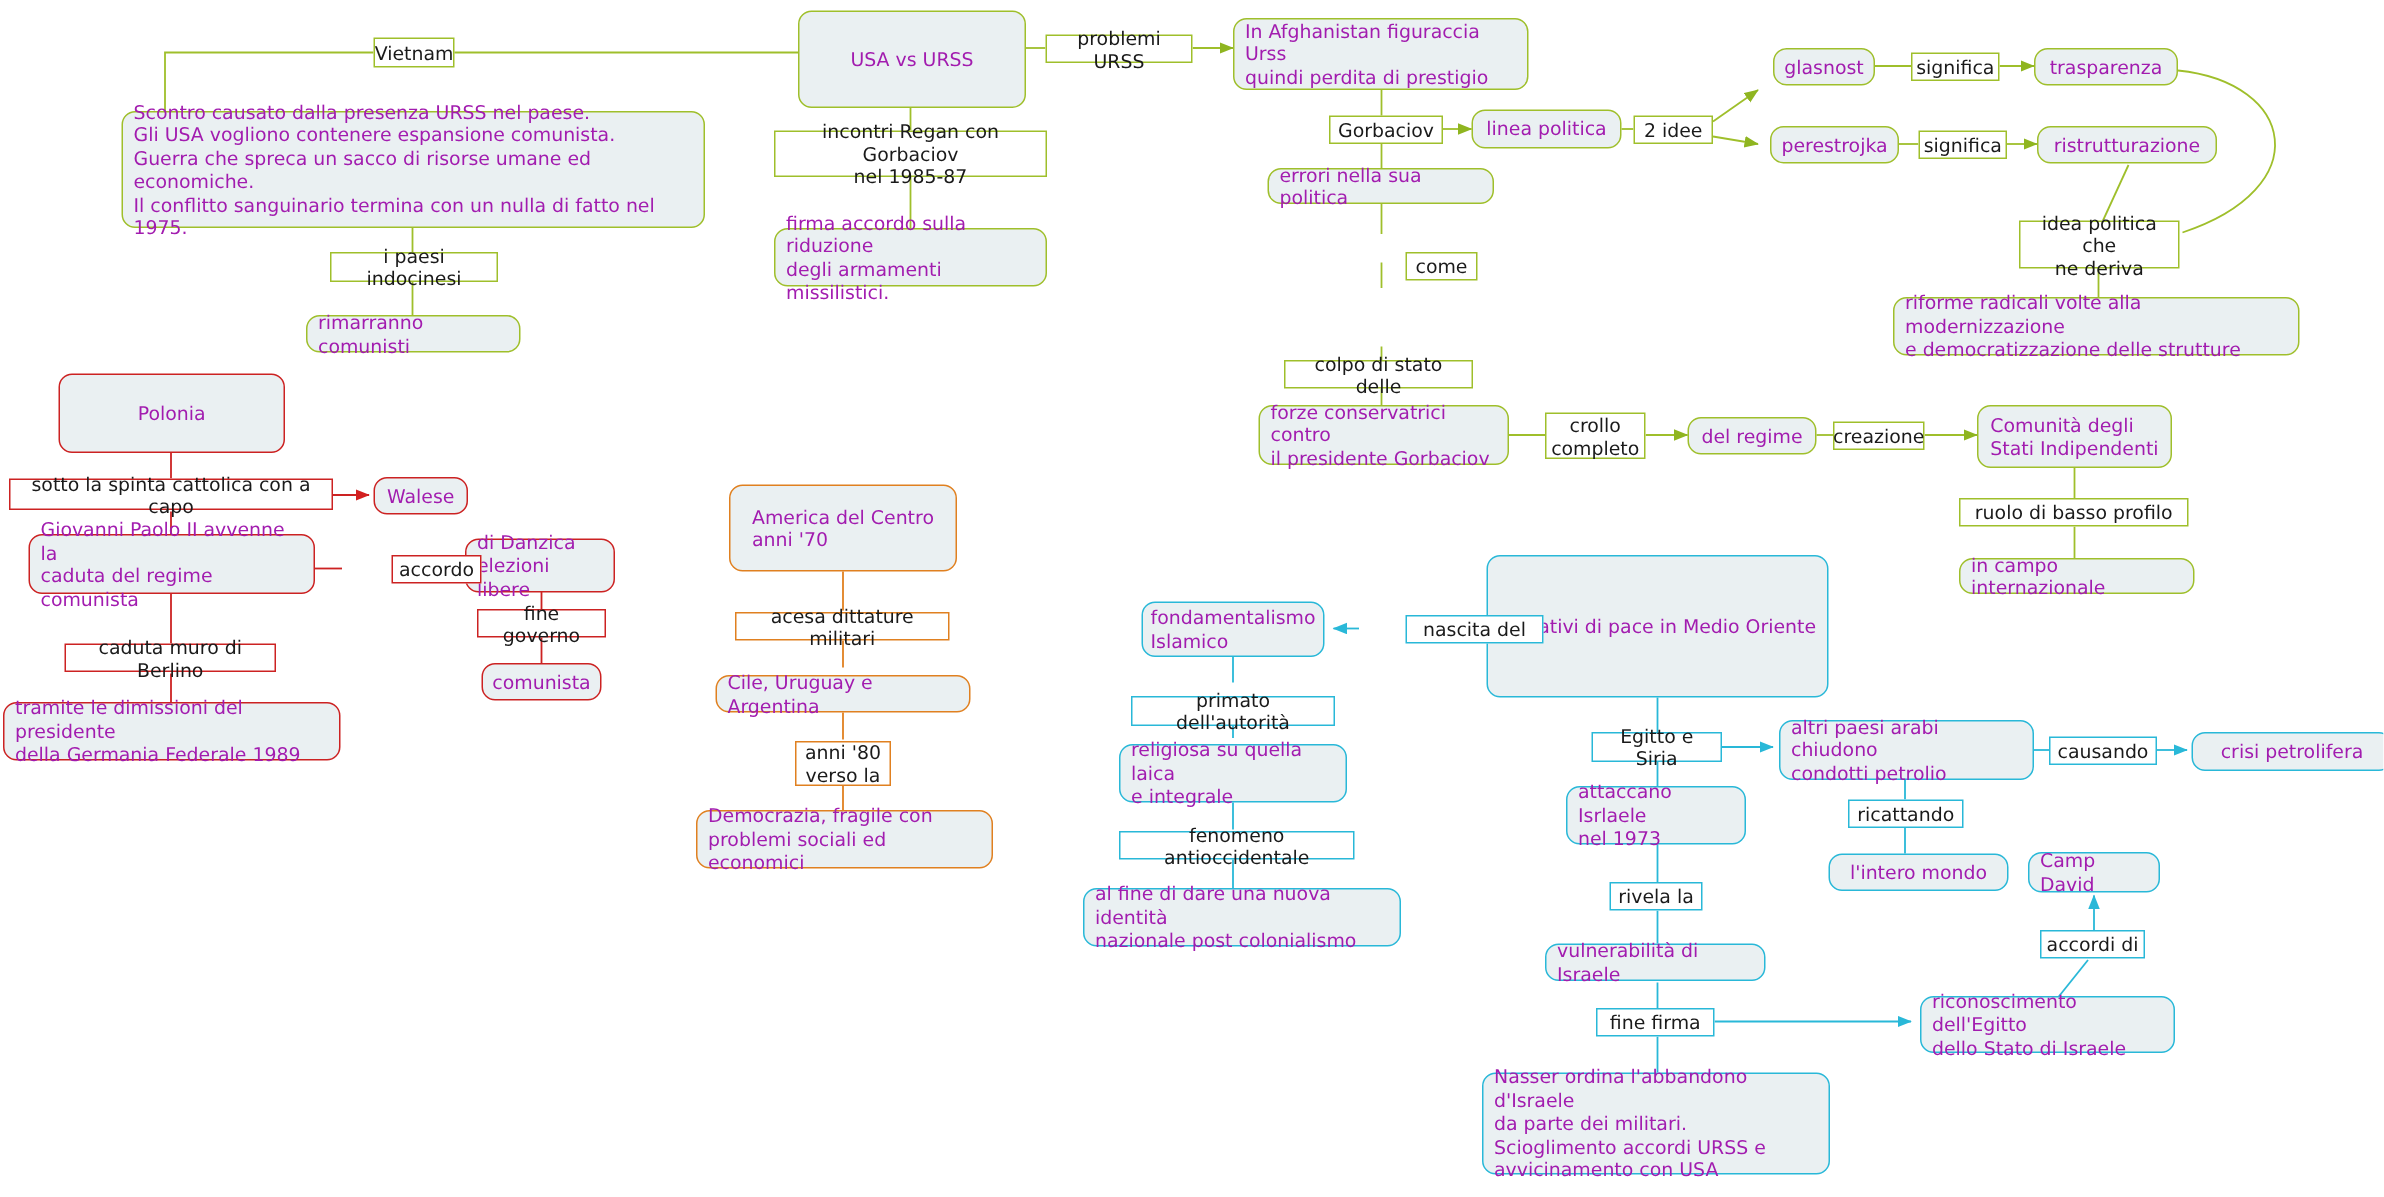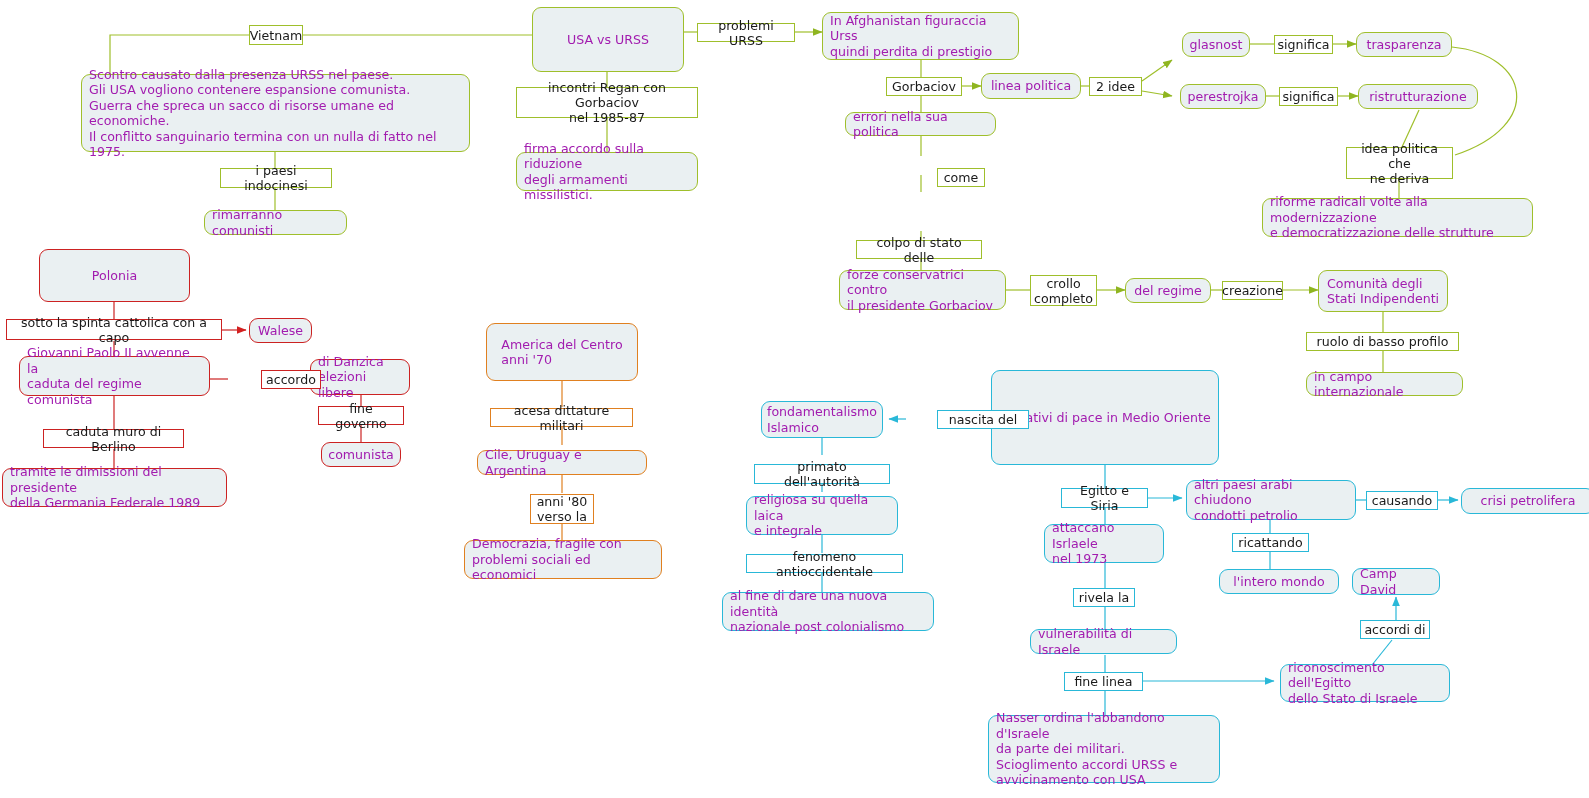--- a/index.html
+++ b/index.html
@@ -320,21 +320,21 @@
 
   <div class="link t-cyan" style="left:1061px;top:488px;width:87px;height:20px;">Egitto e Siria</div>
 
   <div class="node t-cyan" style="left:1044px;top:524px;width:120px;height:39px;">attaccano Isrlaele
 nel 1973</div>
 
   <div class="link t-cyan" style="left:1073px;top:588px;width:62px;height:19px;">rivela la</div>
 
   <div class="node t-cyan" style="left:1030px;top:629px;width:147px;height:25px;">vulnerabilità di Israele</div>
 
-  <div class="link t-cyan" style="left:1064px;top:672px;width:79px;height:19px;">fine linea</div>
+  <div class="link t-cyan" style="left:1064px;top:672px;width:79px;height:19px;">fine firma</div>
 
   <div class="node t-cyan" style="left:988px;top:715px;width:232px;height:68px;">Nasser ordina l'abbandono d'Israele
 da parte dei militari.
 Scioglimento accordi URSS e
 avvicinamento con USA</div>
 
   <div class="node t-cyan" style="left:1186px;top:480px;width:170px;height:40px;">altri paesi arabi chiudono
 condotti petrolio</div>
 
   <div class="link t-cyan" style="left:1366px;top:491px;width:72px;height:19px;">causando</div>

